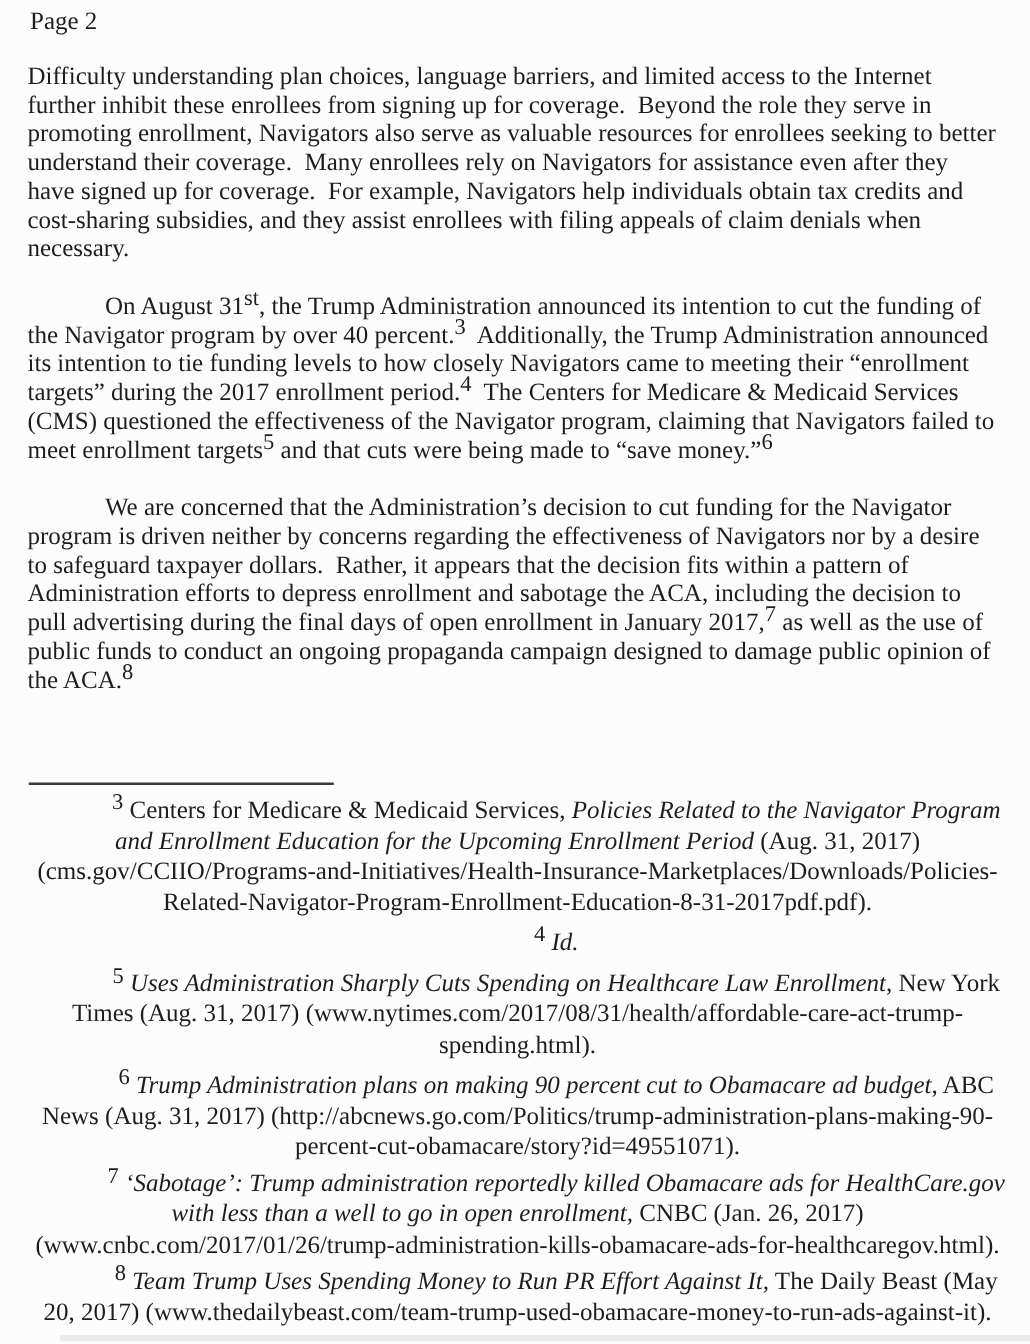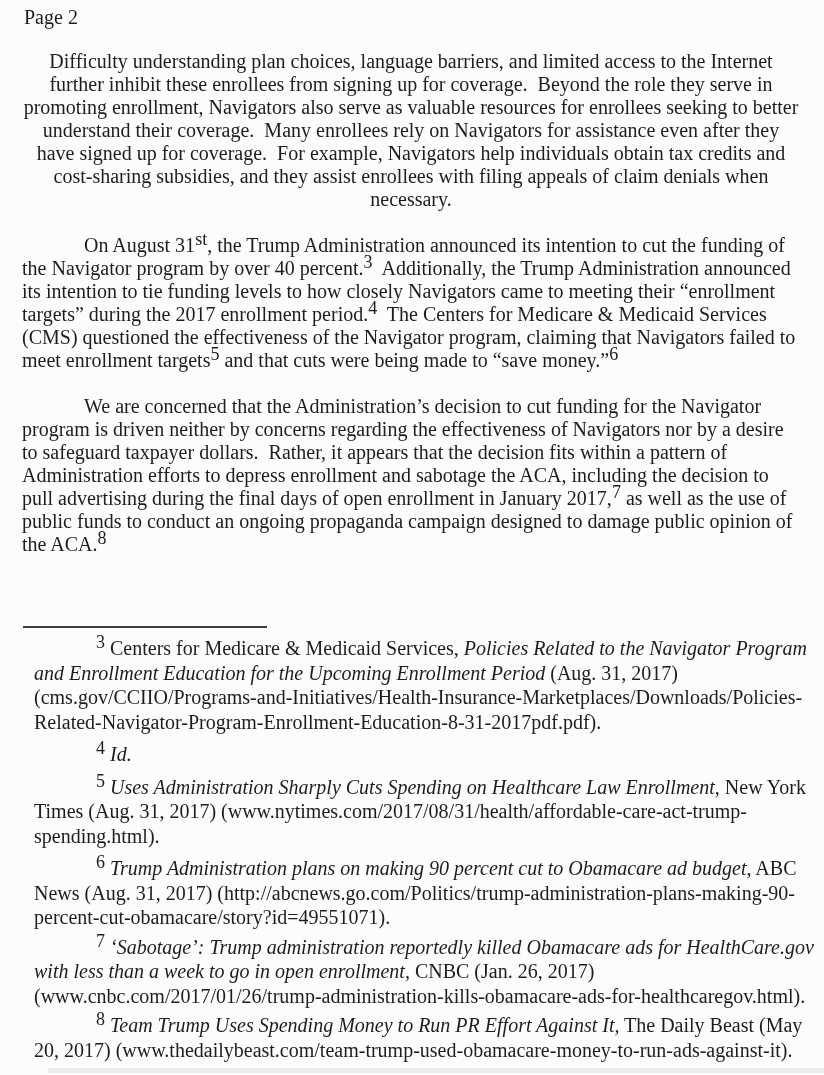--- a/index.html
+++ b/index.html
@@ -35,30 +35,30 @@
     margin: 0 0 0 2px;
   }
   .para {
     width: 778px;
     font-size: 20px;
     line-height: 23px;
     margin: 0;
     white-space: pre-wrap;
   }
   .para.indent { text-indent: 62px; }
-  .para.p1 { margin-top: 21px; text-align: center; }
+  .para.p1 { margin-top: 21px; }
   .para.p2 { margin-top: 23px; }
   .para.p3 { margin-top: 23px; }
   .footnote-rule {
     border: 0;
     border-top: 2px solid #3c3c3c;
     width: 244px;
     margin: 70px 0 0 1px;
   }
-  .footnotes { margin: 12px; }
+  .footnotes { margin: 0; text-align: center; }
   .footnote {
     width: 784px;
     font-size: 20px;
     line-height: 24.5px;
     text-indent: 62px;
     margin: 8px 0 0 0;
     white-space: pre-wrap;
   }
   .footnote.fn7 { margin-top: 5px; }
   .footnote.fn8 { margin-top: 5px; }
@@ -84,17 +84,17 @@
     <p class="para p3 indent"><span>We are concerned that the Administration’s decision to cut funding for the Navigator program is driven neither by concerns regarding the effectiveness of Navigators nor by a desire to safeguard taxpayer dollars.  Rather, it appears that the decision fits within a pattern of Administration efforts to depress enrollment and sabotage the ACA, including the decision to pull advertising during the final days of open enrollment in January 2017,</span><span class="sup">7</span><span> as well as the use of public funds to conduct an ongoing propaganda campaign designed to damage public opinion of the ACA.</span><span class="sup">8</span></p>
   </main>
 
   <hr class="footnote-rule" style="border-top-color: rgb(60, 60, 60);">
 
   <section class="footnotes">
     <p class="footnote fn3"><span class="sup">3</span><span> Centers for Medicare &amp; Medicaid Services, </span><span class="it">Policies Related to the Navigator Program and Enrollment Education for the Upcoming Enrollment Period</span><span> (Aug. 31, 2017) (cms.gov/CCIIO/Programs-and-Initiatives/Health-Insurance-Marketplaces/Downloads/Policies-Related-Navigator-Program-Enrollment-Education-8-31-2017pdf.pdf).</span></p>
     <p class="footnote fn4"><span class="sup">4</span><span> </span><span class="it">Id.</span></p>
     <p class="footnote fn5"><span class="sup">5</span><span> </span><span class="it">Uses Administration Sharply Cuts Spending on Healthcare Law Enrollment</span><span>, New York Times (Aug. 31, 2017) (www.nytimes.com/2017/08/31/health/affordable-care-act-trump-spending.html).</span></p>
     <p class="footnote fn6"><span class="sup">6</span><span> </span><span class="it">Trump Administration plans on making 90 percent cut to Obamacare ad budget</span><span>, ABC News (Aug. 31, 2017) (http://abcnews.go.com/Politics/trump-administration-plans-making-90-percent-cut-obamacare/story?id=49551071).</span></p>
-    <p class="footnote fn7"><span class="sup">7</span><span> </span><span class="it">‘Sabotage’: Trump administration reportedly killed Obamacare ads for HealthCare.gov with less than a week to go in open enrollment,</span><span> CNBC (Jan. 26, 2017) (www.cnbc.com/2017/01/26/trump-administration-kills-obamacare-ads-for-healthcaregov.html).</span></p>
+    <p class="footnote fn7"><span class="sup">7</span><span> </span><span class="it">‘Sabotage’: Trump administration reportedly killed Obamacare ads for HealthCare.gov with less than a well to go in open enrollment,</span><span> CNBC (Jan. 26, 2017) (www.cnbc.com/2017/01/26/trump-administration-kills-obamacare-ads-for-healthcaregov.html).</span></p>
     <p class="footnote fn8"><span class="sup">8</span><span> </span><span class="it">Team Trump Uses Spending Money to Run PR Effort Against It,</span><span> The Daily Beast (May 20, 2017) (www.thedailybeast.com/team-trump-used-obamacare-money-to-run-ads-against-it).</span></p>
   </section>
 
 </div>
 
 </body></html>

